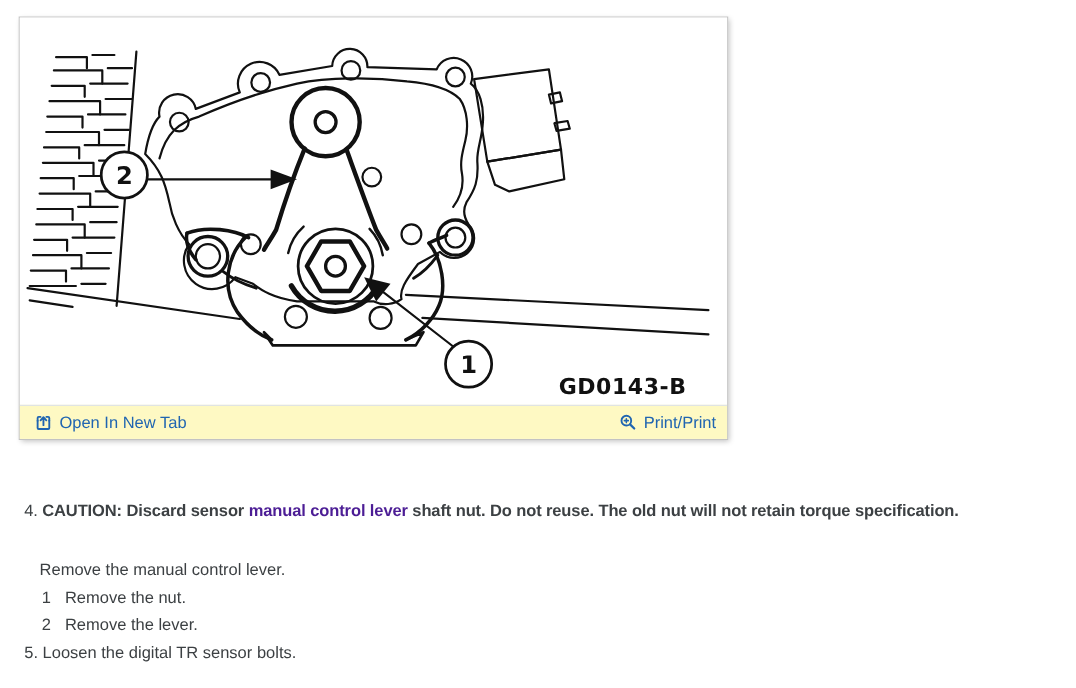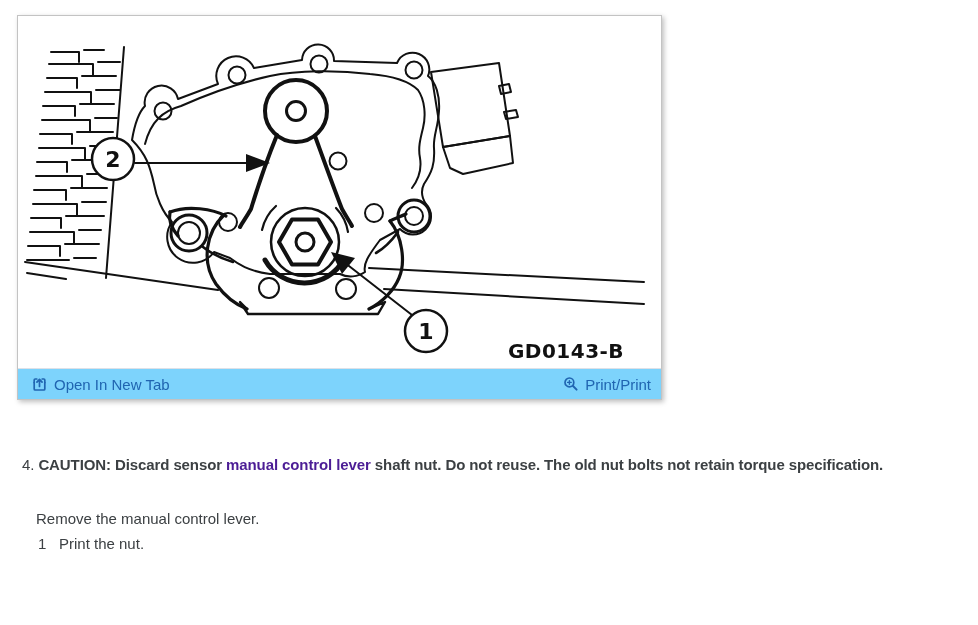--- a/index.html
+++ b/index.html
@@ -10,21 +10,21 @@
   .figure-panel {
     position:absolute; left:17px; top:15px; width:645px; height:385px;
     background:#ffffff; border:1px solid #c3c3c3;
     box-shadow:2px 2px 5px rgba(0,0,0,0.25);
   }
   .figure-canvas { position:absolute; left:0; top:0; width:643px; height:352px; background:#fff; }
   .figure-canvas svg { display:block; }
 
   .figure-toolbar {
     position:absolute; left:0; bottom:0; width:643px; height:31px;
-    background:#7dd3fc; border-top:1px solid #dde1e8;
+    background:#fef9c3; border-top:1px solid #dde1e8;
     display:flex; align-items:center; justify-content:space-between;
     padding:0 10px 0 13px;
   }
   .tb-link { display:flex; align-items:center; gap:6px; color:#2065b1;
              font-size:15px; cursor:pointer; text-decoration:none; }
   .tb-link svg { display:block; }
 
   
   .step4 {
     position:absolute; left:22px; top:456px; width:945px;
@@ -179,21 +179,28 @@
       </span>
       <span>Print/Print</span>
     </a>
   </div>
 </div>
 
 <div class="step4">
   <span class="num">4.</span>
   <b>CAUTION: Discard sensor</b>
   <span class="lever-link">manual control lever</span>
-  <b>shaft nut. Do not reuse. The old nut bolts not retain torque specification.</b>
+  <b>shaft nut. Do not reuse. The old nut will not retain torque specification.</b>
 </div>
 
 <div class="details">
   <div class="line indent-intro">Remove the manual control lever.</div>
   <div class="line indent-sub">
-    <span class="sub-num">1</span><span>Print the nut.</span>
+    <span class="sub-num">1</span><span>Remove the nut.</span>
+  </div>
+  <div class="line indent-sub">
+    <span class="sub-num">2</span><span>Remove the lever.</span>
+  </div>
+  <div class="line">
+    <span>5.</span>
+    <span>Loosen the digital TR sensor bolts.</span>
   </div>
 </div>
 
 </body></html>

